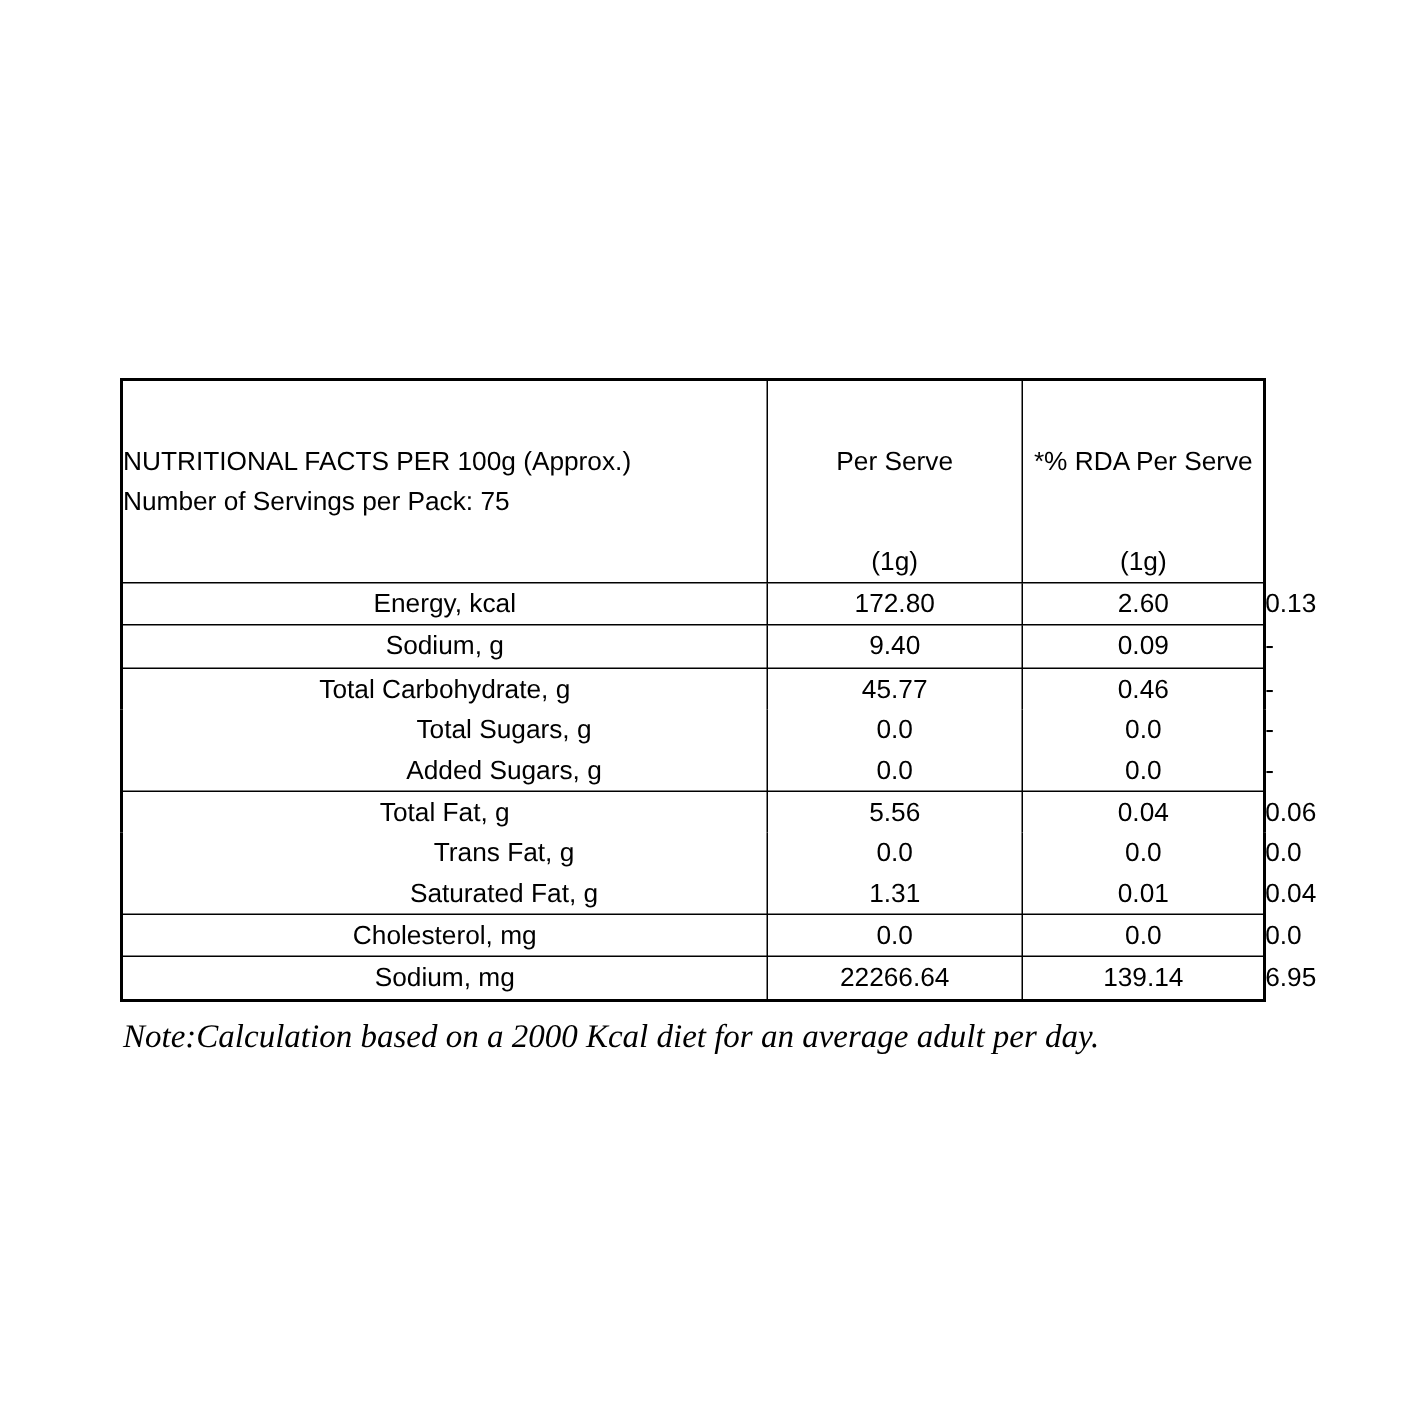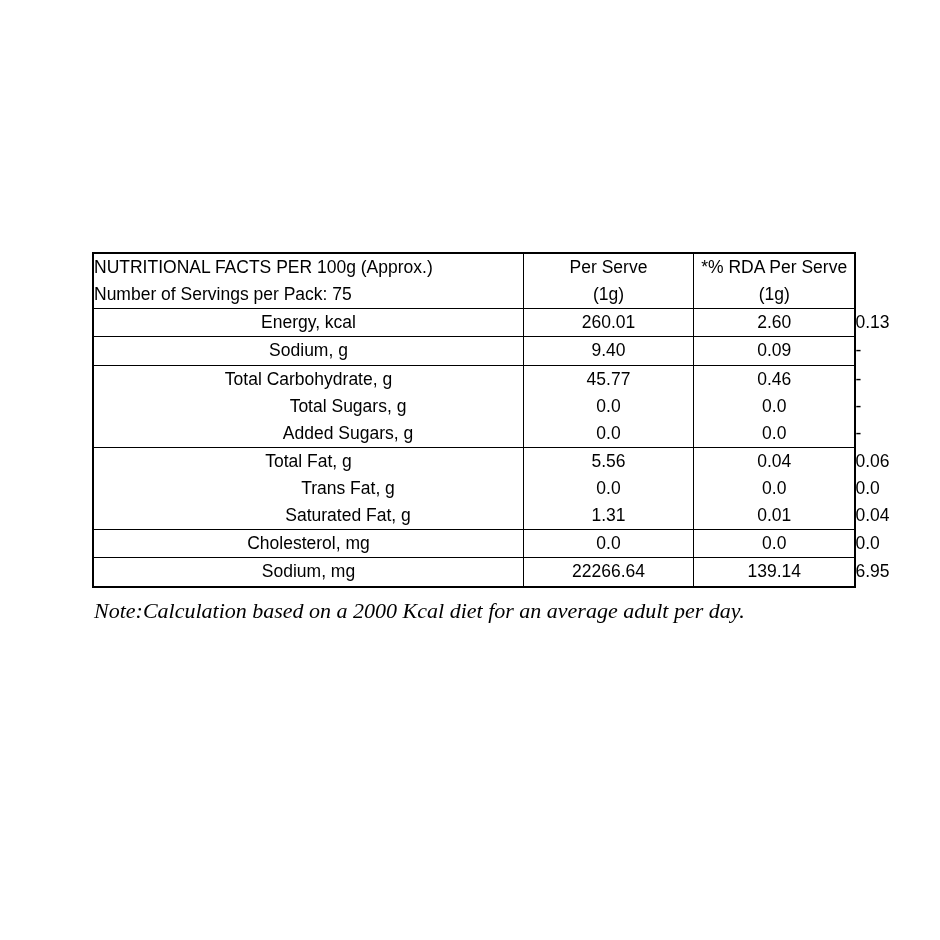--- a/index.html
+++ b/index.html
@@ -10,21 +10,21 @@
   body {
     width: 940px;
     height: 940px;
     font-family: "Liberation Sans", sans-serif;
     color: #000000;
     position: relative;
     overflow: hidden;
   }
   .panel {
     position: absolute;
-    left: 92px;
+    left: 80px;
     top: 252px;
     width: 764px;
   }
   table.nft {
     border-collapse: collapse;
     width: 100%;
     table-layout: fixed;
   }
   table.nft td {
     border: 1px solid #000000;
@@ -44,21 +44,21 @@
 
   .hdr-left {
     padding: 14px 0 14px 10px;
     text-align: left;
   }
   .hdr-left .line { display: block; }
   .hdr-center {
     text-align: center;
     padding: 14px 4px;
   }
-  .hdr-center .line { display: block; }
+  .hdr-center .line { display: block; margin-top: 40px; }
 
   td.label {
     text-align: center;
     padding: 4px 0 4px 10px;
   }
   td.label.indent {
     padding-left: 79px;
   }
   td.val {
     text-align: center;
@@ -106,21 +106,21 @@
           <span class="line">(1g)</span>
         </td>
         <td class="hdr-center">
           <span class="line">*% RDA Per Serve</span>
           <span class="line">(1g)</span>
         </td>
       </tr>
 
       <tr>
         <td class="label">Energy, kcal</td>
-        <td class="val">260.01</td>
+        <td class="val">172.80</td>
         <td class="val">2.60</td>
       <td class="val">0.13</td>
         </tr>
       <tr>
         <td class="label">Sodium, g</td>
         <td class="val">9.40</td>
         <td class="val">0.09</td>
       <td class="val">-</td>
         </tr>
 

